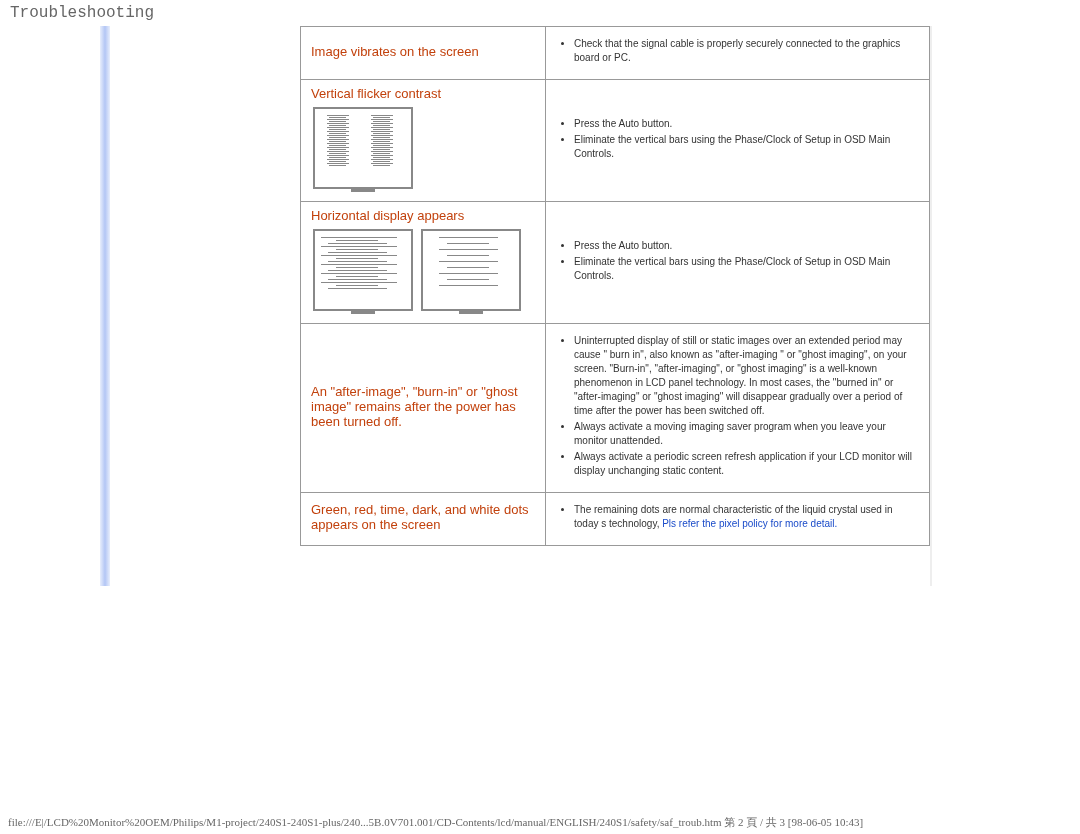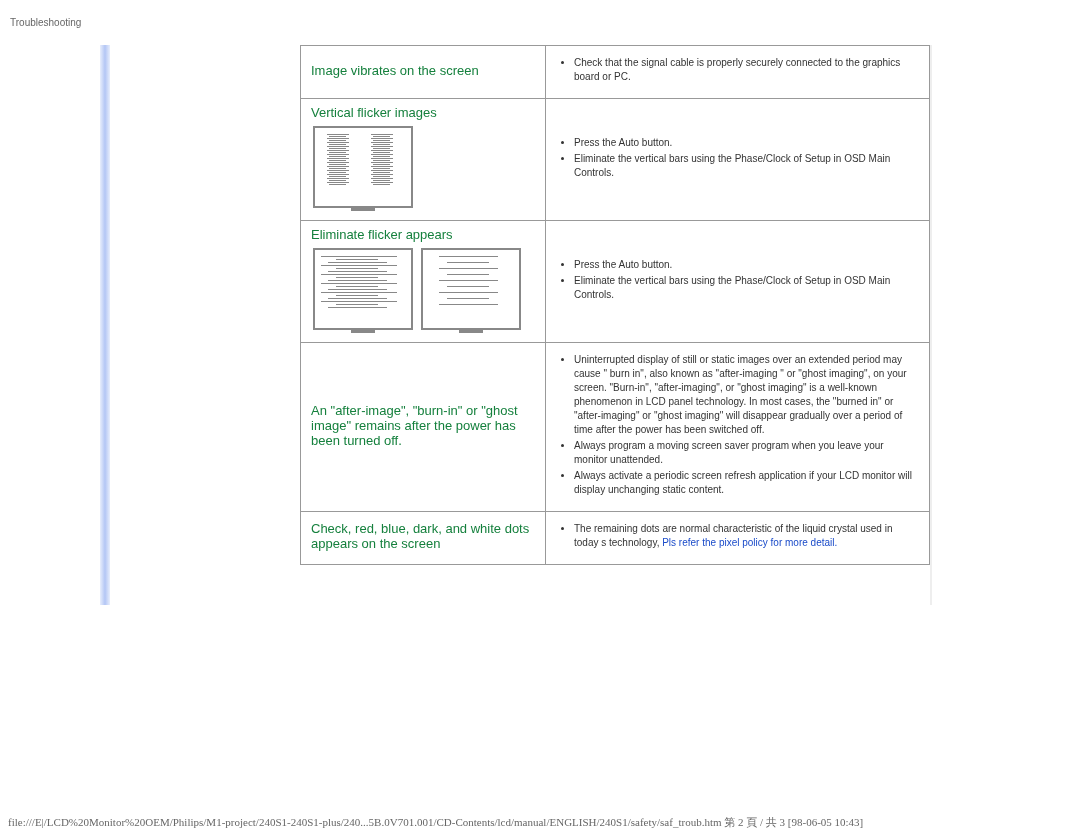--- a/index.html
+++ b/index.html
@@ -4,24 +4,24 @@
 <style>
   * { box-sizing: border-box; }
   body {
     margin: 0;
     font-family: Arial, Helvetica, sans-serif;
     font-size: 12px;
     color: #333;
     background: #fff;
   }
   .page-header {
-    font-family: Liberation Sans, sans-serif;
-    font-size: 10px;
+    font-family: Liberation Mono, monospace;
+    font-size: 16px;
     color: #666;
-    padding: 17px 10px;
+    padding: 4px 10px;
   }
   .outer {
     width: 880px;
     margin: 0 auto;
     display: flex;
   }
   .blue-col {
     width: 10px;
     background: linear-gradient(to right, #e8eefc, #b3c6f5, #e8eefc);
     flex-shrink: 0;
@@ -40,21 +40,21 @@
     width: 630px;
   }
   table.troubleshoot td {
     border: 1px solid #999;
     vertical-align: top;
     padding: 6px 10px 10px 10px;
   }
   table.troubleshoot td.left {
     width: 245px;
     font-size: 13px;
-    color: #15803d;
+    color: #c2410c;
   }
   table.troubleshoot td.left.vc {
     vertical-align: middle;
   }
   table.troubleshoot td.right {
     vertical-align: middle;
   }
   ul.sol {
     margin: 4px 0 4px 18px;
     padding: 0;
@@ -129,21 +129,21 @@
         <td class="left vc">Image vibrates on the screen</td>
         <td class="right">
           <ul class="sol">
             <li>Check that the signal cable is properly securely connected to the graphics board or PC.</li>
           </ul>
         </td>
       </tr>
 
       <tr>
         <td class="left">
-          <span>Vertical flicker images</span>
+          <span>Vertical flicker contrast</span>
           <div class="mock-monitor">
             <div class="vbar-group">
               <div class="vbar">
                     <span></span>
                     <span></span>
                     <span></span>
                     <span></span>
                     <span></span>
                     <span></span>
                     <span></span>
@@ -201,21 +201,21 @@
         <td class="right">
           <ul class="sol">
             <li>Press the Auto button.</li>
             <li>Eliminate the vertical bars using the Phase/Clock of Setup in OSD Main Controls.</li>
           </ul>
         </td>
       </tr>
 
       <tr>
         <td class="left">
-          <span>Eliminate flicker appears</span>
+          <span>Horizontal display appears</span>
           <div class="mon-row">
             <div class="mock-monitor">
               <div class="hbar-group dense">
                     <span></span>
                     <span></span>
                     <span></span>
                     <span></span>
                     <span></span>
                     <span></span>
                     <span></span>
@@ -254,29 +254,29 @@
           </ul>
         </td>
       </tr>
 
 
       <tr>
         <td class="left vc">An "after-image", "burn-in" or "ghost image" remains after the power has been turned off.</td>
         <td class="right">
           <ul class="sol">
             <li>Uninterrupted display of still or static images over an extended period may cause " burn in", also known as "after-imaging " or "ghost imaging", on your screen. "Burn-in", "after-imaging", or "ghost imaging" is a well-known phenomenon in LCD panel technology. In most cases, the "burned in" or "after-imaging" or "ghost imaging" will disappear gradually over a period of time after the power has been switched off.</li>
-            <li>Always program a moving screen saver program when you leave your monitor unattended.</li>
+            <li>Always activate a moving imaging saver program when you leave your monitor unattended.</li>
             <li>Always activate a periodic screen refresh application if your LCD monitor will display unchanging static content.</li>
           </ul>
         </td>
       </tr>
 
 
       <tr>
-        <td class="left vc">Check, red, blue, dark, and white dots appears on the screen</td>
+        <td class="left vc">Green, red, time, dark, and white dots appears on the screen</td>
         <td class="right">
           <ul class="sol">
             <li>
               <span>The remaining dots are normal characteristic of the liquid crystal used in today s technology, </span><a href="#" class="link">Pls refer the pixel policy for more detail.</a>
             </li>
           </ul>
         </td>
       </tr>
 
     </tbody>

